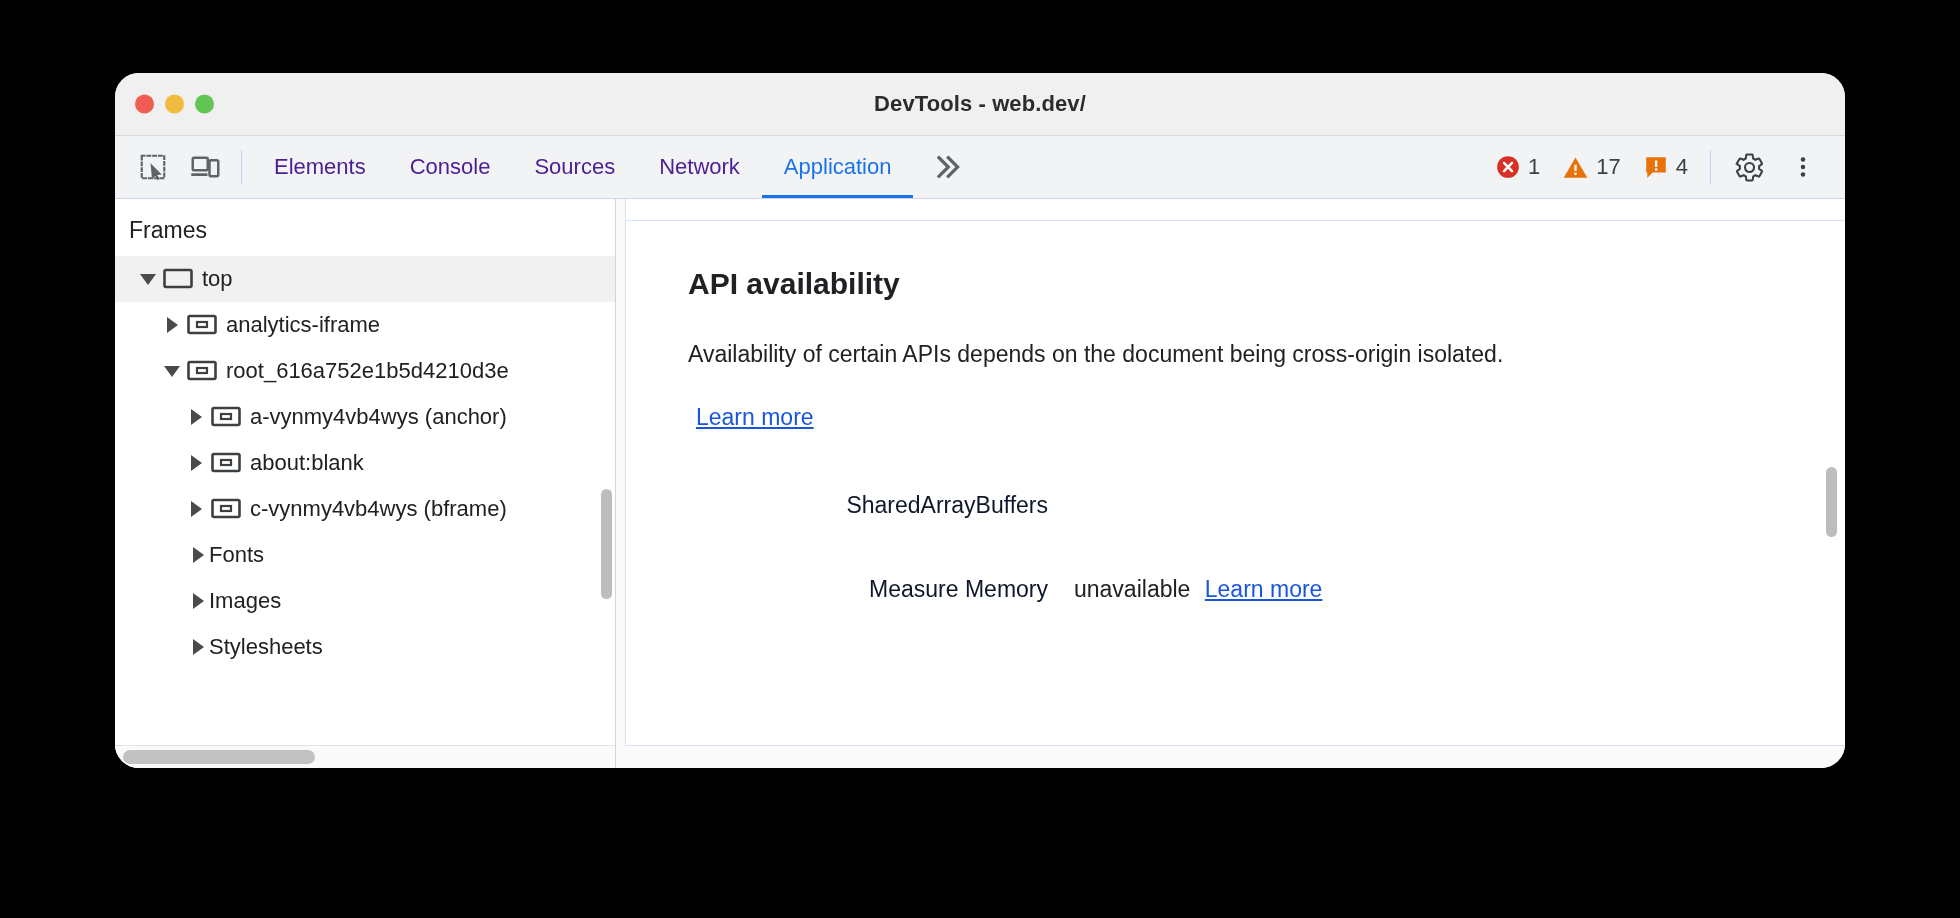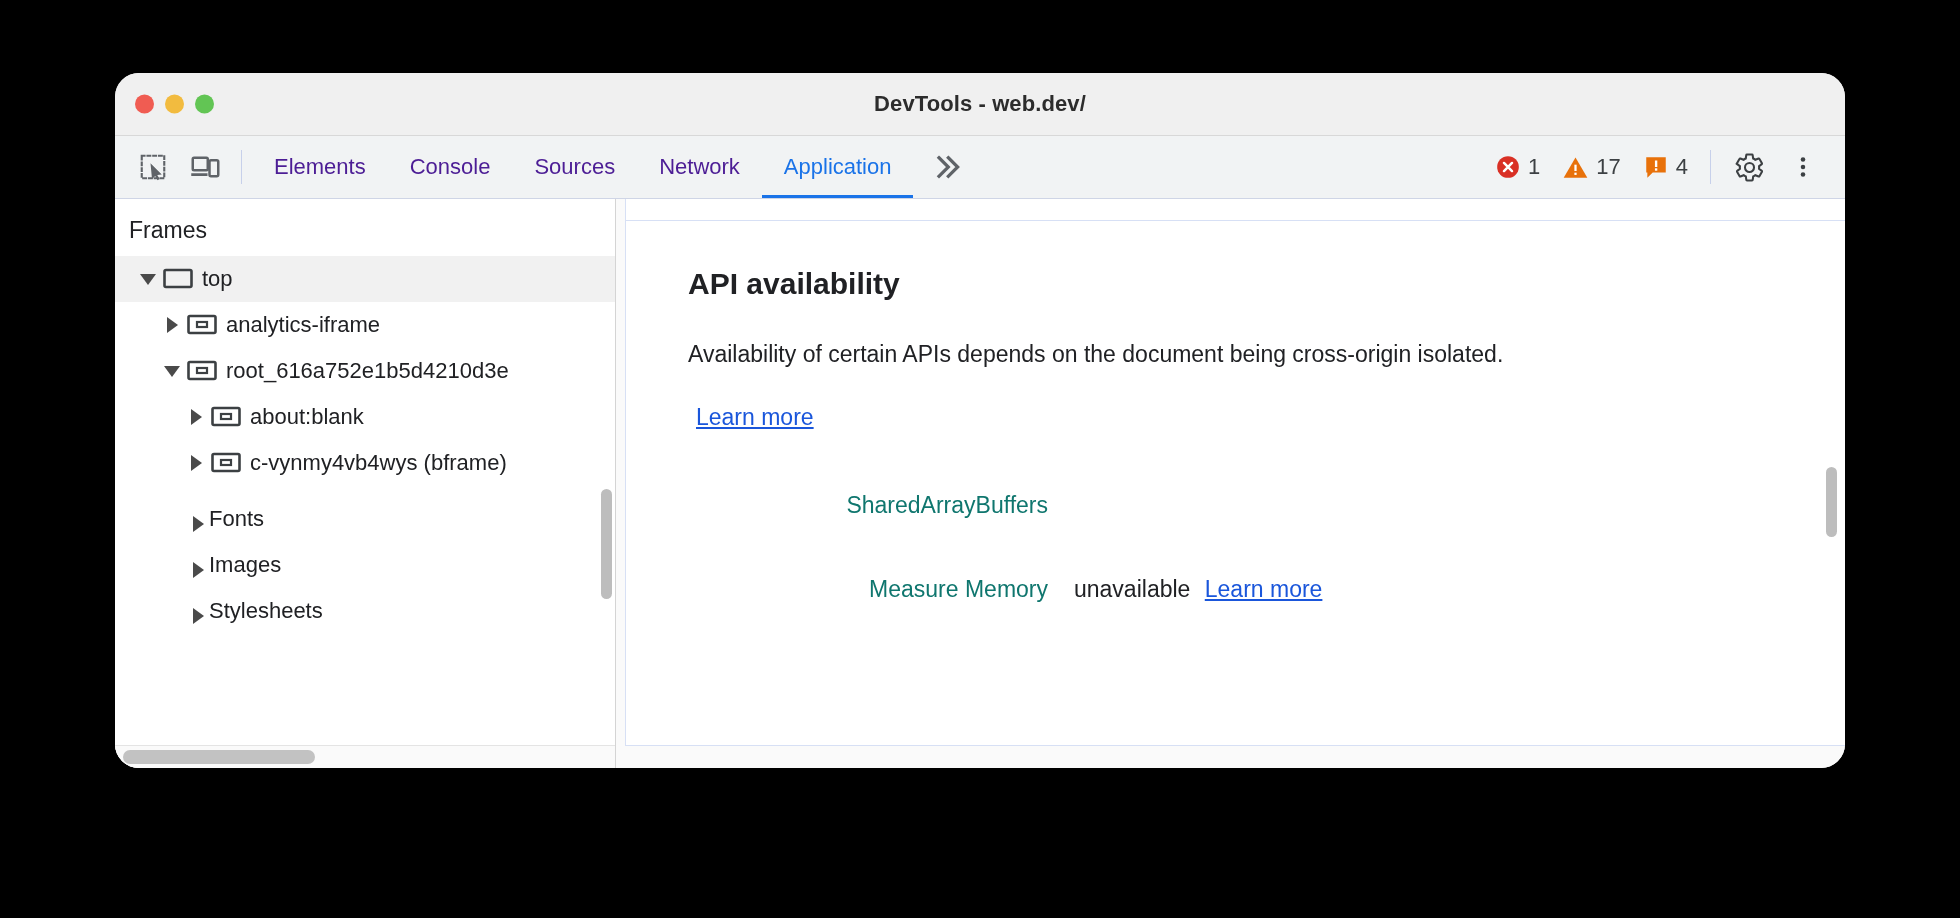--- a/index.html
+++ b/index.html
@@ -179,21 +179,21 @@
     border-left: 8px solid transparent;
     border-right: 8px solid transparent;
     border-top: 11px solid #4a4a4a;
     border-bottom: 0;
   }
   .node-icon { flex: 0 0 auto; display: flex; align-items: center; margin: 0 9px 0 4px; }
   .node-label { overflow: hidden; }
   .ind-0 { padding-left: 22px; }
   .ind-1 { padding-left: 46px; }
   .ind-2 { padding-left: 70px; }
-  .ind-flat { padding-left: 72px; align-items: flex-end; }
+  .ind-flat { padding-left: 72px; }
   .ind-deep { padding-left: 96px; }
 
   .v-scroll {
     position: absolute;
     right: 3px;
     top: 290px;
     width: 11px;
     height: 110px;
     background: #bdbdbd;
     border-radius: 6px;
@@ -257,21 +257,21 @@
   }
   .kv-row {
     display: flex;
     align-items: flex-start;
     margin-bottom: 28px;
   }
   .kv-key {
     width: 360px;
     flex: 0 0 360px;
     text-align: right;
-    color: #0f766e;
+    color: #0f172a;
     padding-right: 26px;
     line-height: 56px;
   }
   .kv-val {
     color: #202124;
     line-height: 56px;
     max-width: 460px;
   }
   .kv-note { color: #202124; }
   .main-v-scroll {
@@ -418,20 +418,32 @@
             </span>
           <span class="node-icon">
             <svg width="30" height="24" viewBox="0 0 30 24">
               <rect x="1.5" y="3" width="27" height="17" rx="1.5" fill="none" stroke="#3c4043" stroke-width="2.6"></rect>
               <rect x="10" y="9" width="10" height="5" fill="none" stroke="#3c4043" stroke-width="2.2"></rect>
             </svg>
           </span>
           <span class="node-label">root_616a752e1b5d4210d3e</span>
         </div>
 
+        <div class="tree-row ind-2">
+          <span class="twisty">
+              <i class="tri"></i>
+            </span>
+          <span class="node-icon">
+            <svg width="30" height="24" viewBox="0 0 30 24">
+              <rect x="1.5" y="3" width="27" height="17" rx="1.5" fill="none" stroke="#3c4043" stroke-width="2.6"></rect>
+              <rect x="10" y="9" width="10" height="5" fill="none" stroke="#3c4043" stroke-width="2.2"></rect>
+            </svg>
+          </span>
+          <span class="node-label">a-vynmy4vb4wys (anchor)</span>
+        </div>
 
         <div class="tree-row ind-2">
           <span class="twisty">
               <i class="tri"></i>
             </span>
           <span class="node-icon">
             <svg width="30" height="24" viewBox="0 0 30 24">
               <rect x="1.5" y="3" width="27" height="17" rx="1.5" fill="none" stroke="#3c4043" stroke-width="2.6"></rect>
               <rect x="10" y="9" width="10" height="5" fill="none" stroke="#3c4043" stroke-width="2.2"></rect>
             </svg>

